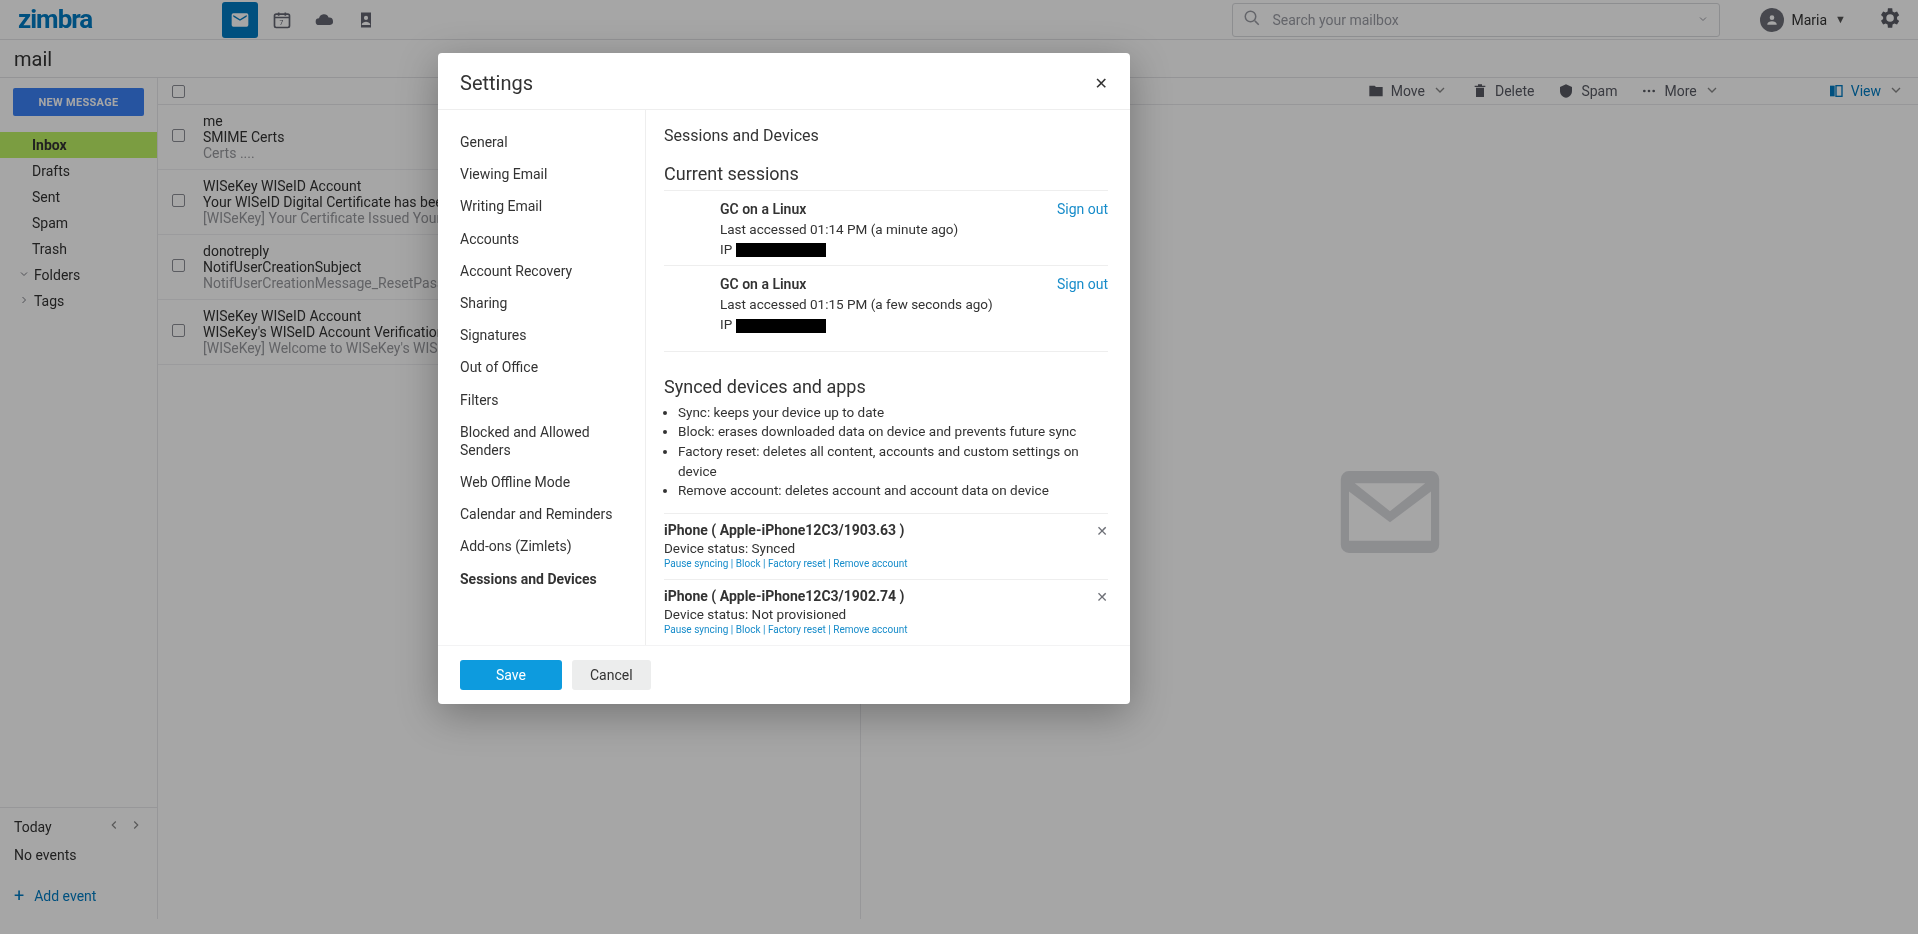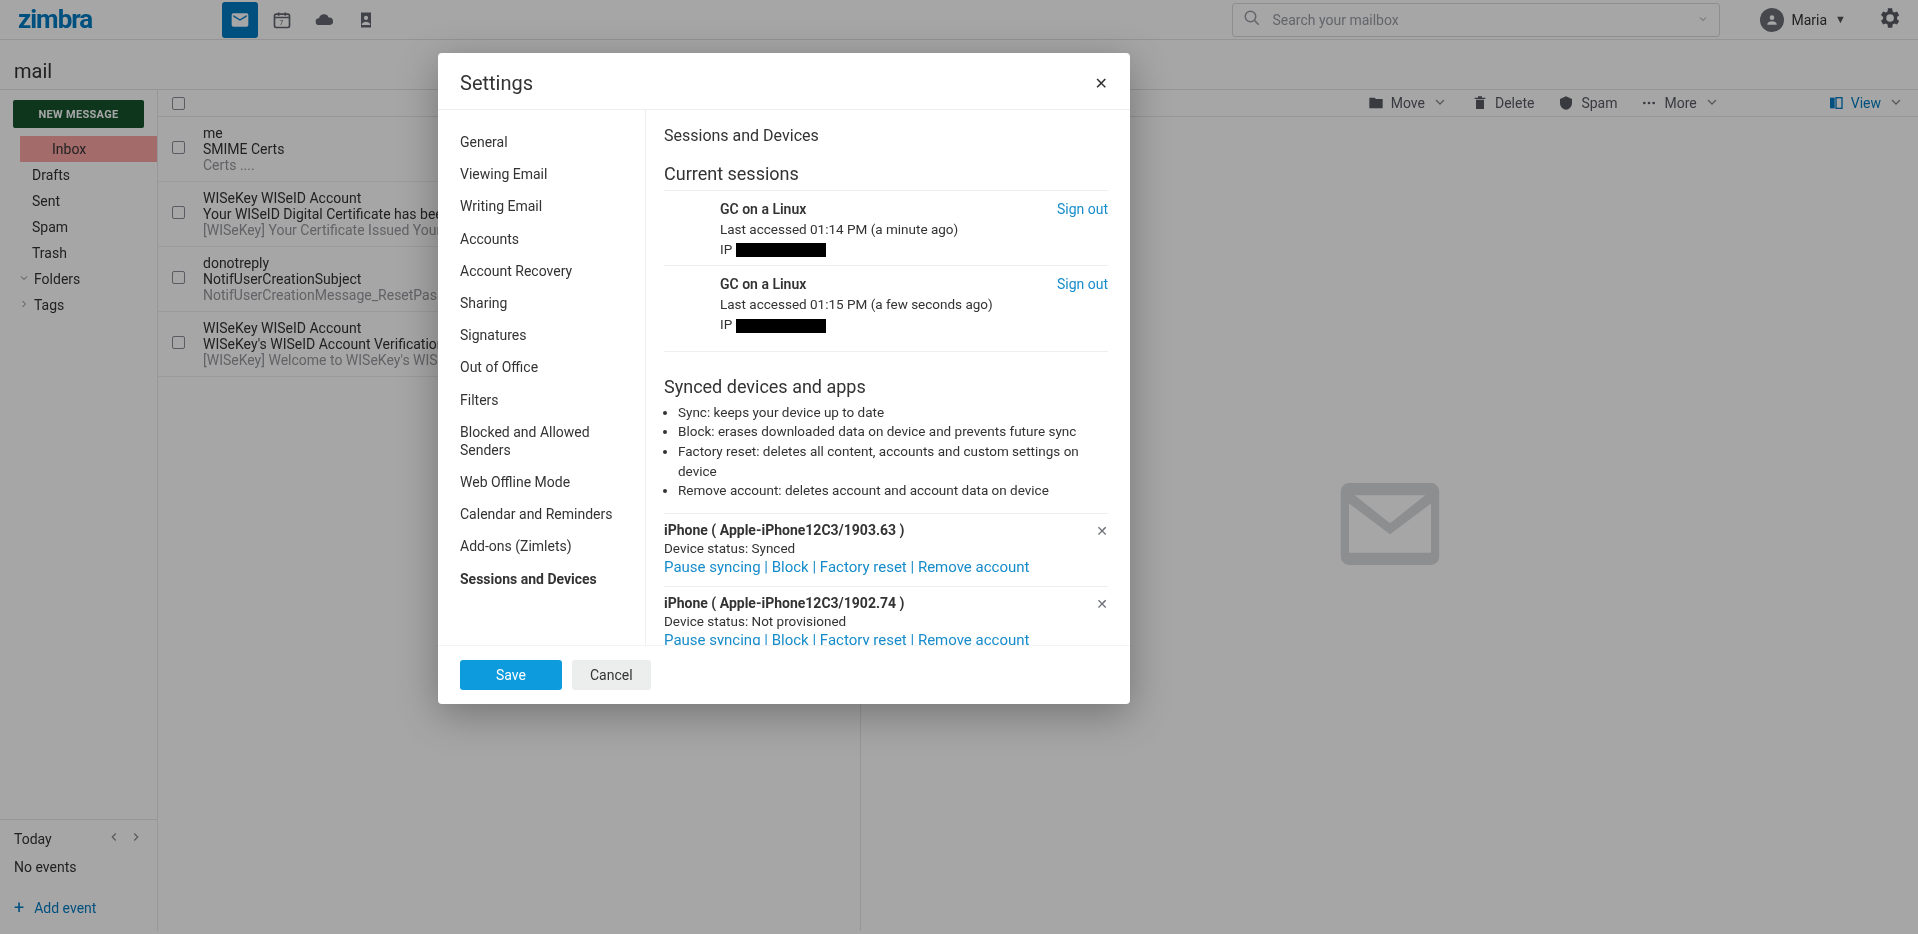--- a/index.html
+++ b/index.html
@@ -22,29 +22,29 @@
     .search-box input::placeholder { color: #9a9ca4; }
     .search-box .chev { color: #9a9ca4; }
 
     .user-chip { display: flex; align-items: center; gap: 8px; margin-left: 28px; color: #333; font-size: 14px; }
     .avatar { width: 24px; height: 24px; border-radius: 50%; background: #6d6f78; display: flex; align-items: center; justify-content: center; color: #fff; }
     .user-chip .arrow { font-size: 11px; color: #555; }
     .gear { margin-left: 18px; color: #5b5d66; }
     .gear svg { width: 26px; height: 26px; }
 
     
-    .app-title { height: 38px; padding: 0 14px; display: flex; align-items: center; font-size: 20px; color: #333; border-bottom: 1px solid #e4e4e6; margin-top: 12px; }
+    .app-title { height: 38px; padding: 0 14px; display: flex; align-items: center; font-size: 20px; color: #333; border-bottom: 1px solid #e4e4e6; }
 
     
     .main { display: flex; height: calc(934px - 55px - 38px); }
     .sidebar { width: 158px; border-right: 1px solid #e9e9eb; display: flex; flex-direction: column; padding-top: 10px; }
-    .new-msg { margin: 0 13px 8px; height: 28px; background: #14532d; color: #fff; font-size: 11px; font-weight: 700; letter-spacing: .3px; border: none; border-radius: 2px; }
+    .new-msg { margin: 0 13px 16px; height: 28px; background: #3b82f6; color: #fff; font-size: 11px; font-weight: 700; letter-spacing: .3px; border: none; border-radius: 2px; }
     .folders { list-style: none; }
     .folders li { padding: 5px 14px 5px 32px; font-size: 14px; color: #333; }
-    .folders li.selected { background: #fca5a5; font-weight: 400; margin-left: 20px; }
+    .folders li.selected { background: #bef264; font-weight: 700; }
     .folders li.head { padding-left: 18px; display: flex; align-items: center; gap: 4px; }
     .chevron { font-size: 12px; color: #7a7c83; }
 
     .today-block { margin-top: auto; border-top: 1px solid #e9e9eb; padding: 10px 14px 14px; color: #333; }
     .today-head { display: flex; align-items: center; justify-content: space-between; margin-bottom: 12px; }
     .today-arrows { display: flex; gap: 8px; color: #888; }
     .no-events { color: #333; margin-bottom: 24px; }
     .add-event { color: #007cc3; display: flex; align-items: center; gap: 10px; }
     .add-event .plus { font-size: 18px; font-weight: normal; line-height: 1; }
 
@@ -95,21 +95,21 @@
     .sess-sep { border-top: 1px solid #eee; margin-top: 10px; }
 
     .synced-sub { margin-top: 24px; }
     .descr-list { margin: 4px 0 12px 14px; }
     .descr-list li { font-size: 13.5px; color: #333; line-height: 1.45; }
 
     .device-row { border-top: 1px solid #eee; padding: 8px 0 10px; position: relative; }
     .device-row .x { position: absolute; top: 9px; right: 0; color: #6e7077; font-size: 14px; }
     .dev-name { font-size: 14px; font-weight: 700; color: #333; }
     .dev-status { font-size: 13.5px; color: #333; margin-top: 2px; }
-    .dev-actions { font-size: 15px; margin-top: 2px; }
+    .dev-actions { font-size: 10px; margin-top: 2px; }
     .dev-actions a, .dev-actions span.link { color: #178cca; }
     .pipe { color: #178cca; }
 
     .modal-footer { padding: 14px 22px; display: flex; gap: 10px; border-top: 1px solid #f3f3f4; }
     .btn-primary { background: #0d9bde; color: #fff; border: none; border-radius: 3px; padding: 7px 36px; font-size: 14px; }
     .btn-secondary { background: #eceded; color: #333; border: none; border-radius: 3px; padding: 7px 18px; font-size: 14px; }
   </style>
 </head>
 <body>
 

